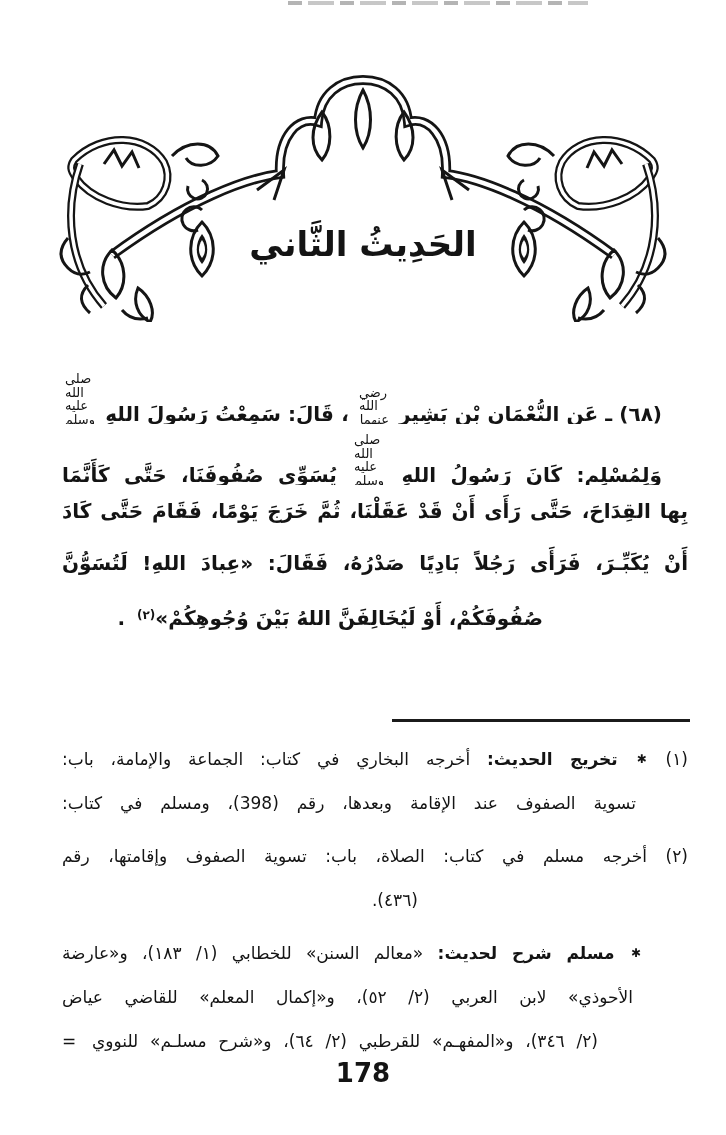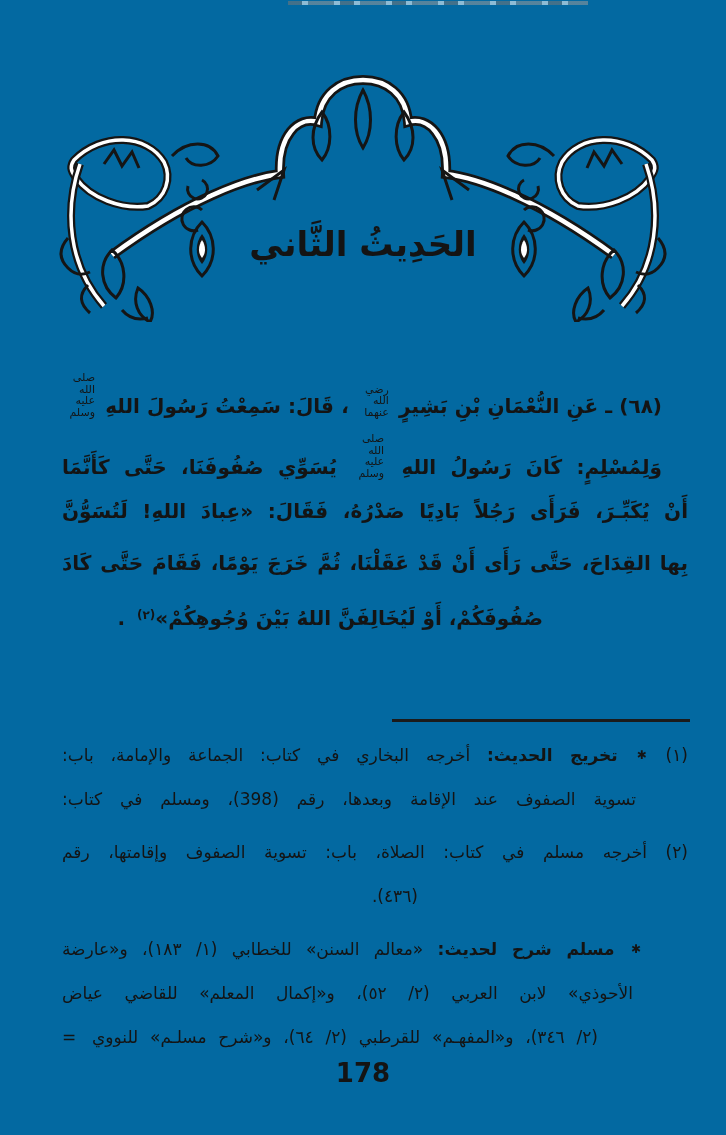--- a/index.html
+++ b/index.html
@@ -1,58 +1,58 @@
 <!DOCTYPE html>
 <html lang="ar"><head>
 <meta charset="utf-8">
 <style>
   html,body{margin:0;padding:0;background:#9a9a9a;}
   .page{
     position:relative;width:726px;height:1135px;margin:0 auto;
-    background:#0369a1;color:#141414;overflow:hidden;
+    background:#ffffff;color:#141414;overflow:hidden;
     font-family:"DejaVu Sans",sans-serif;
   }
   
   .header-frag{
     position:absolute;top:1px;left:288px;width:300px;height:4px;
     background:repeating-linear-gradient(90deg,#777 0 14px,#fff 14px 20px,#999 20px 46px,#fff 46px 52px);
     opacity:.55;
   }
   .ornament{position:absolute;top:60px;left:52px;width:622px;height:262px;}
   .title{
     position:absolute;top:224px;left:0;width:100%;margin:0;
     text-align:center;font-size:34px;font-weight:bold;letter-spacing:0;
   }
   .main{
     position:absolute;top:372px;right:38px;width:626px;
     direction:rtl;font-size:20px;font-weight:bold;
   }
   .ln{line-height:52px;height:52px;overflow:hidden;}
-  .fn-ln{line-height:44px;height:44px;overflow:hidden;font-size:17px;font-weight:normal;}
+  .fn-ln{line-height:52px;height:44px;overflow:hidden;font-size:17px;font-weight:normal;}
   .justify{text-align:justify;text-align-last:justify;}
   .start{text-align:right;}
   .ind1{padding-right:26px;}
   .p2l4{padding-right:145px;}
   .gap{margin-top:9px;}
   .sep{position:absolute;top:719px;right:36px;width:298px;height:3px;background:#1b1b1b;}
   .footnotes{position:absolute;top:733px;right:38px;width:626px;direction:rtl;}
   .fn-cont{padding-right:52px;}
   .fn1l3{padding-right:155px;}
   .fn2l2{padding-right:270px;}
   .src1{padding-right:45px;}
   .src2{padding-right:55px;}
   .src3{padding-right:90px;}
   .bold{font-weight:bold;}
   .sup{font-size:12px;vertical-align:6px;}
   .star{font-size:12px;vertical-align:2px;margin:0 2px;}
   .period{margin-right:5px;}
   .eq{margin-right:4px;}
   .calli{
-    display:inline-block;width:30px;font-size:11px;line-height:1.05;
-    text-align:right;vertical-align:-3px;font-weight:normal;margin:0 3px;
+    display:inline-block;width:30px;font-size:13px;line-height:1.05;
+    text-align:left;vertical-align:-3px;font-weight:normal;margin:0 3px;
   }
   .pagenum{
     position:absolute;top:1058px;left:0;width:100%;
     text-align:center;font-size:26px;font-weight:bold;direction:rtl;
   }
 </style>
 </head>
 <body>
 
 <div class="page">
@@ -109,22 +109,22 @@
       <span>(٦٨) ـ عَنِ النُّعْمَانِ بْنِ بَشِيرٍ</span>
       <span class="calli">رضي الله عنهما</span>
       <span>، قَالَ: سَمِعْتُ رَسُولَ اللهِ</span>
       <span class="calli">صلى الله عليه وسلم</span>
     </div>
     <div class="ln justify ind1 gap">
       <span>وَلِمُسْلِمٍ: كَانَ رَسُولُ اللهِ</span>
       <span class="calli">صلى الله عليه وسلم</span>
       <span>يُسَوِّي صُفُوفَنَا، حَتَّى كَأَنَّمَا يُسَوِّي</span>
     </div>
+    <div class="ln justify">بِها القِدَاحَ، حَتَّى رَأَى أَنْ قَدْ عَقَلْنَا، ثُمَّ خَرَجَ يَوْمًا، فَقَامَ حَتَّى كَادَ</div>
     <div class="ln justify">أَنْ يُكَبِّـرَ، فَرَأَى رَجُلاً بَادِيًا صَدْرُهُ، فَقَالَ: «عِبادَ اللهِ! لَتُسَوُّنَّ</div>
-    <div class="ln justify">بِها القِدَاحَ، حَتَّى رَأَى أَنْ قَدْ عَقَلْنَا، ثُمَّ خَرَجَ يَوْمًا، فَقَامَ حَتَّى كَادَ</div>
     <div class="ln start p2l4">
       <span>صُفُوفَكُمْ، أَوْ لَيُخَالِفَنَّ اللهُ بَيْنَ وُجُوهِكُمْ»</span><span class="sup">(٢)</span>
       <span class="period">.</span>
     </div>
   </div>
 
   <div class="sep"></div>
 
   <div class="footnotes" dir="rtl">
 

